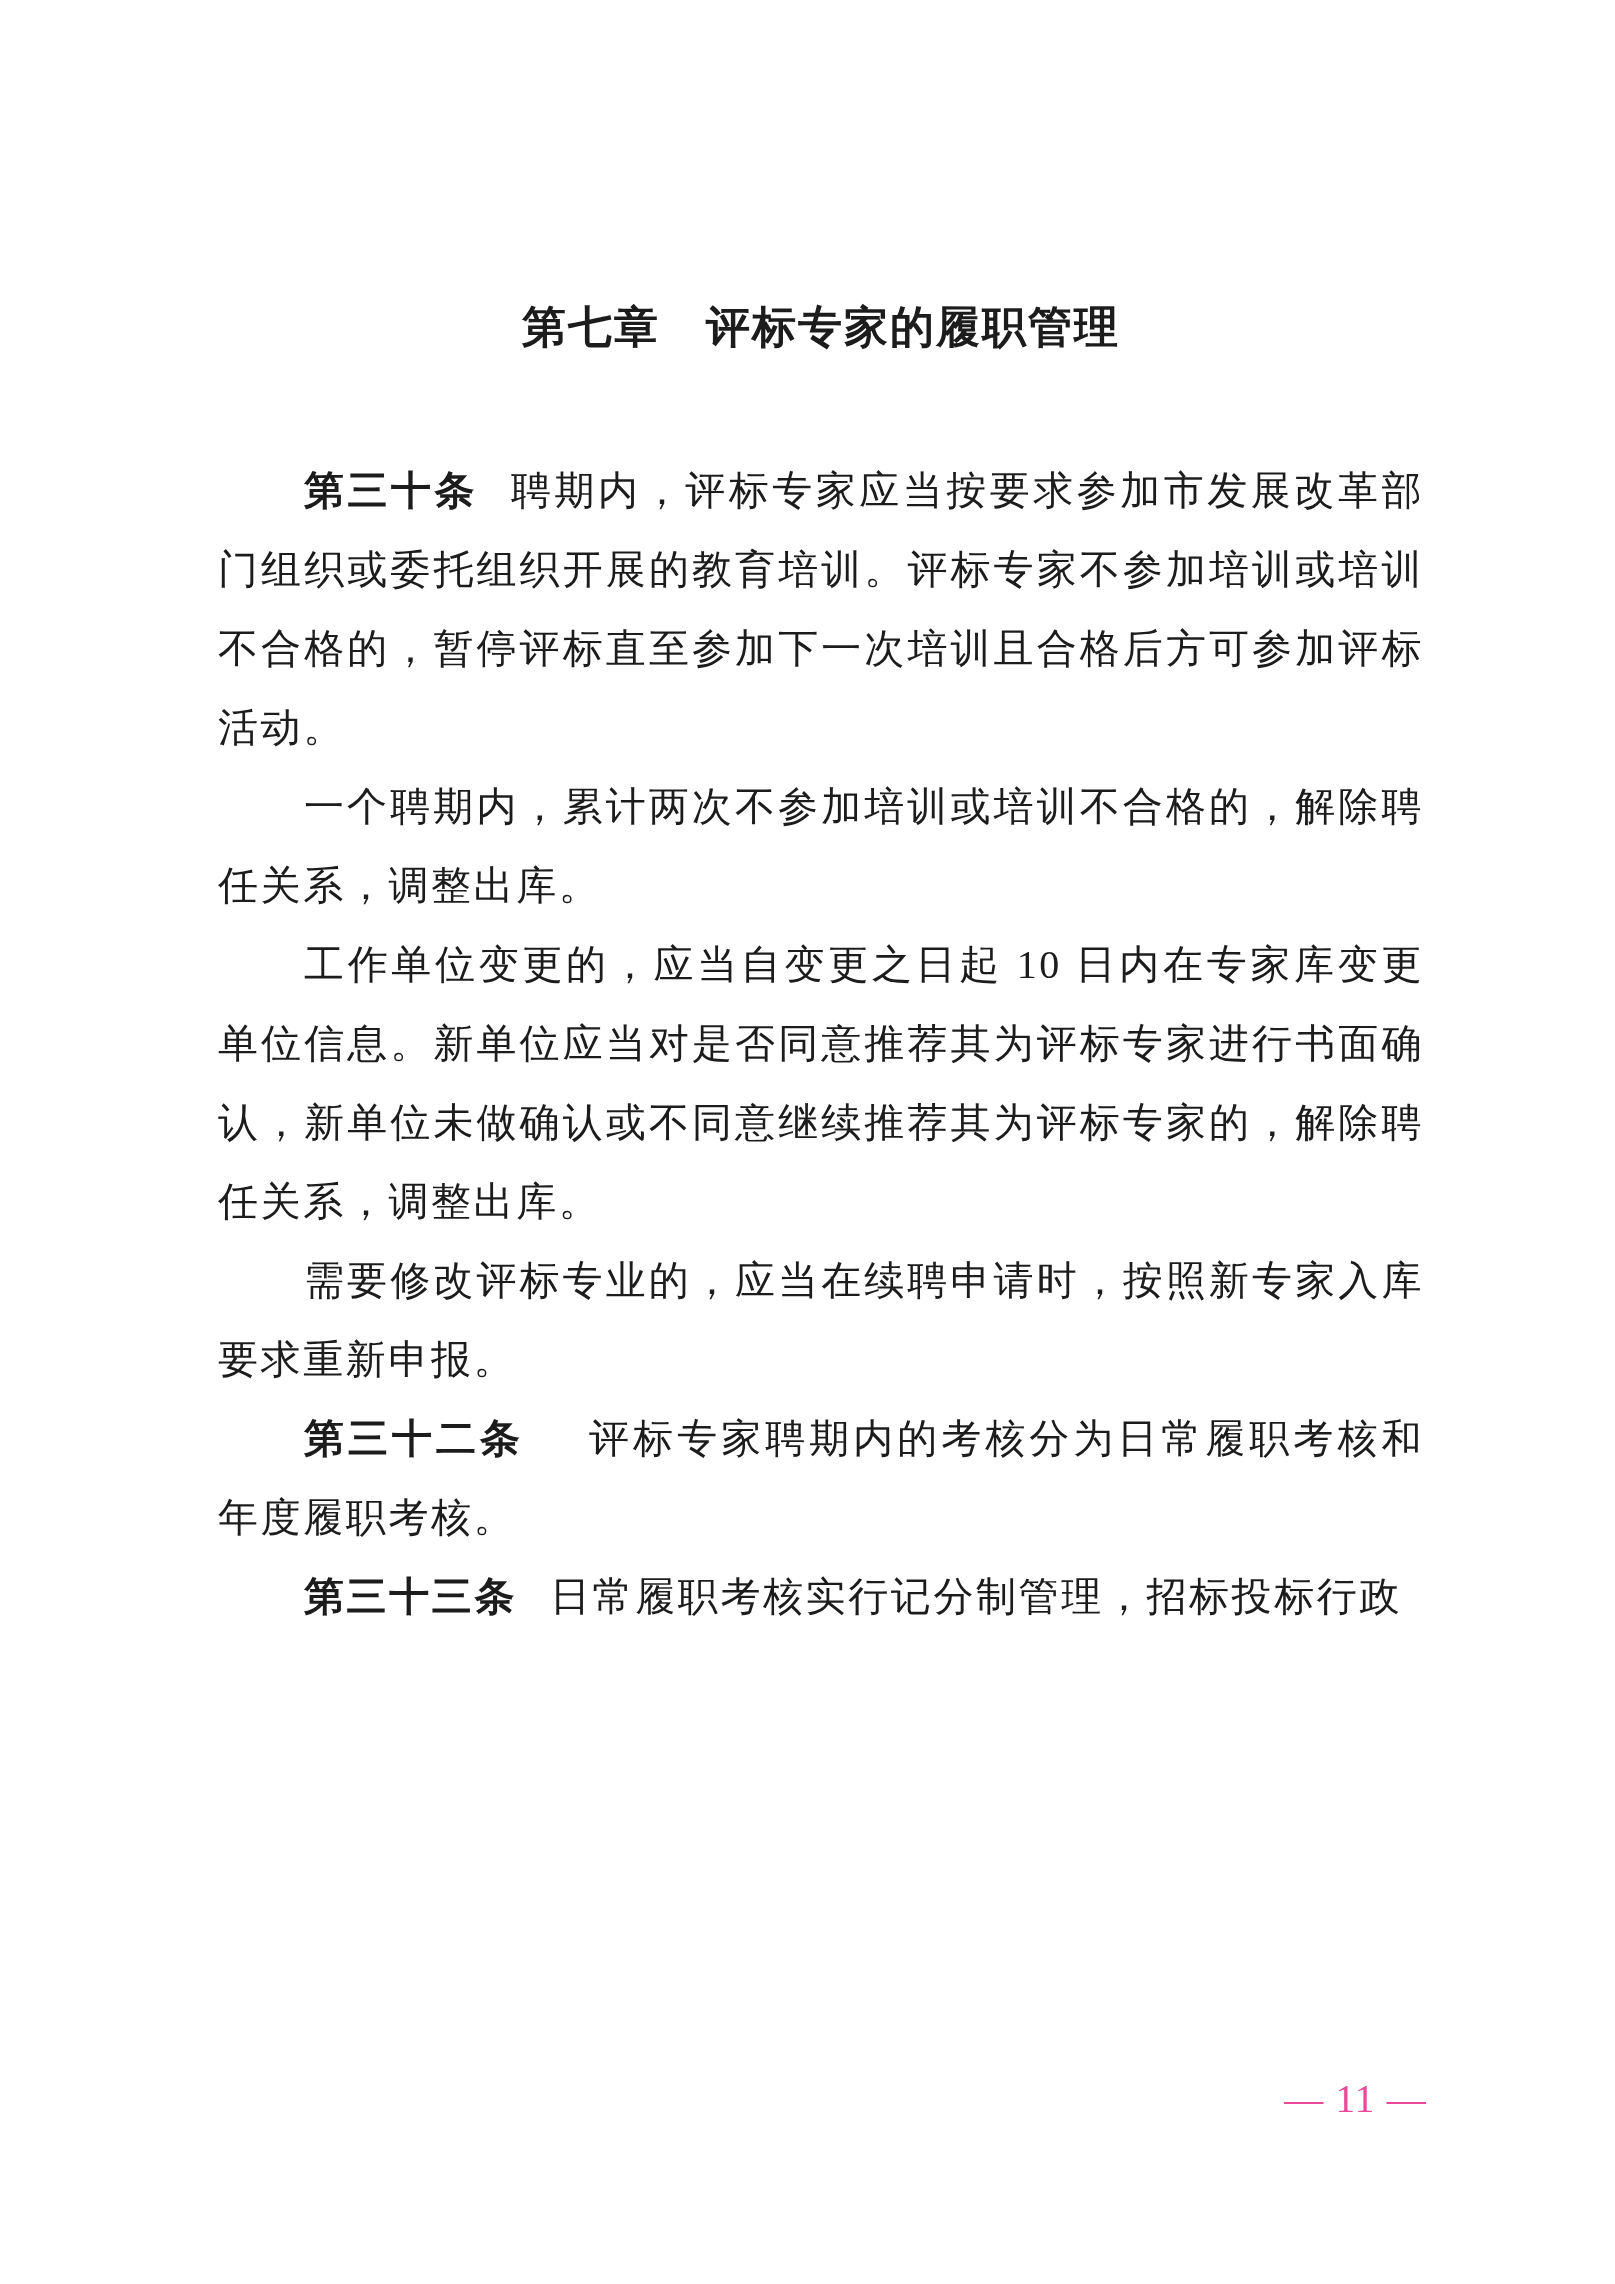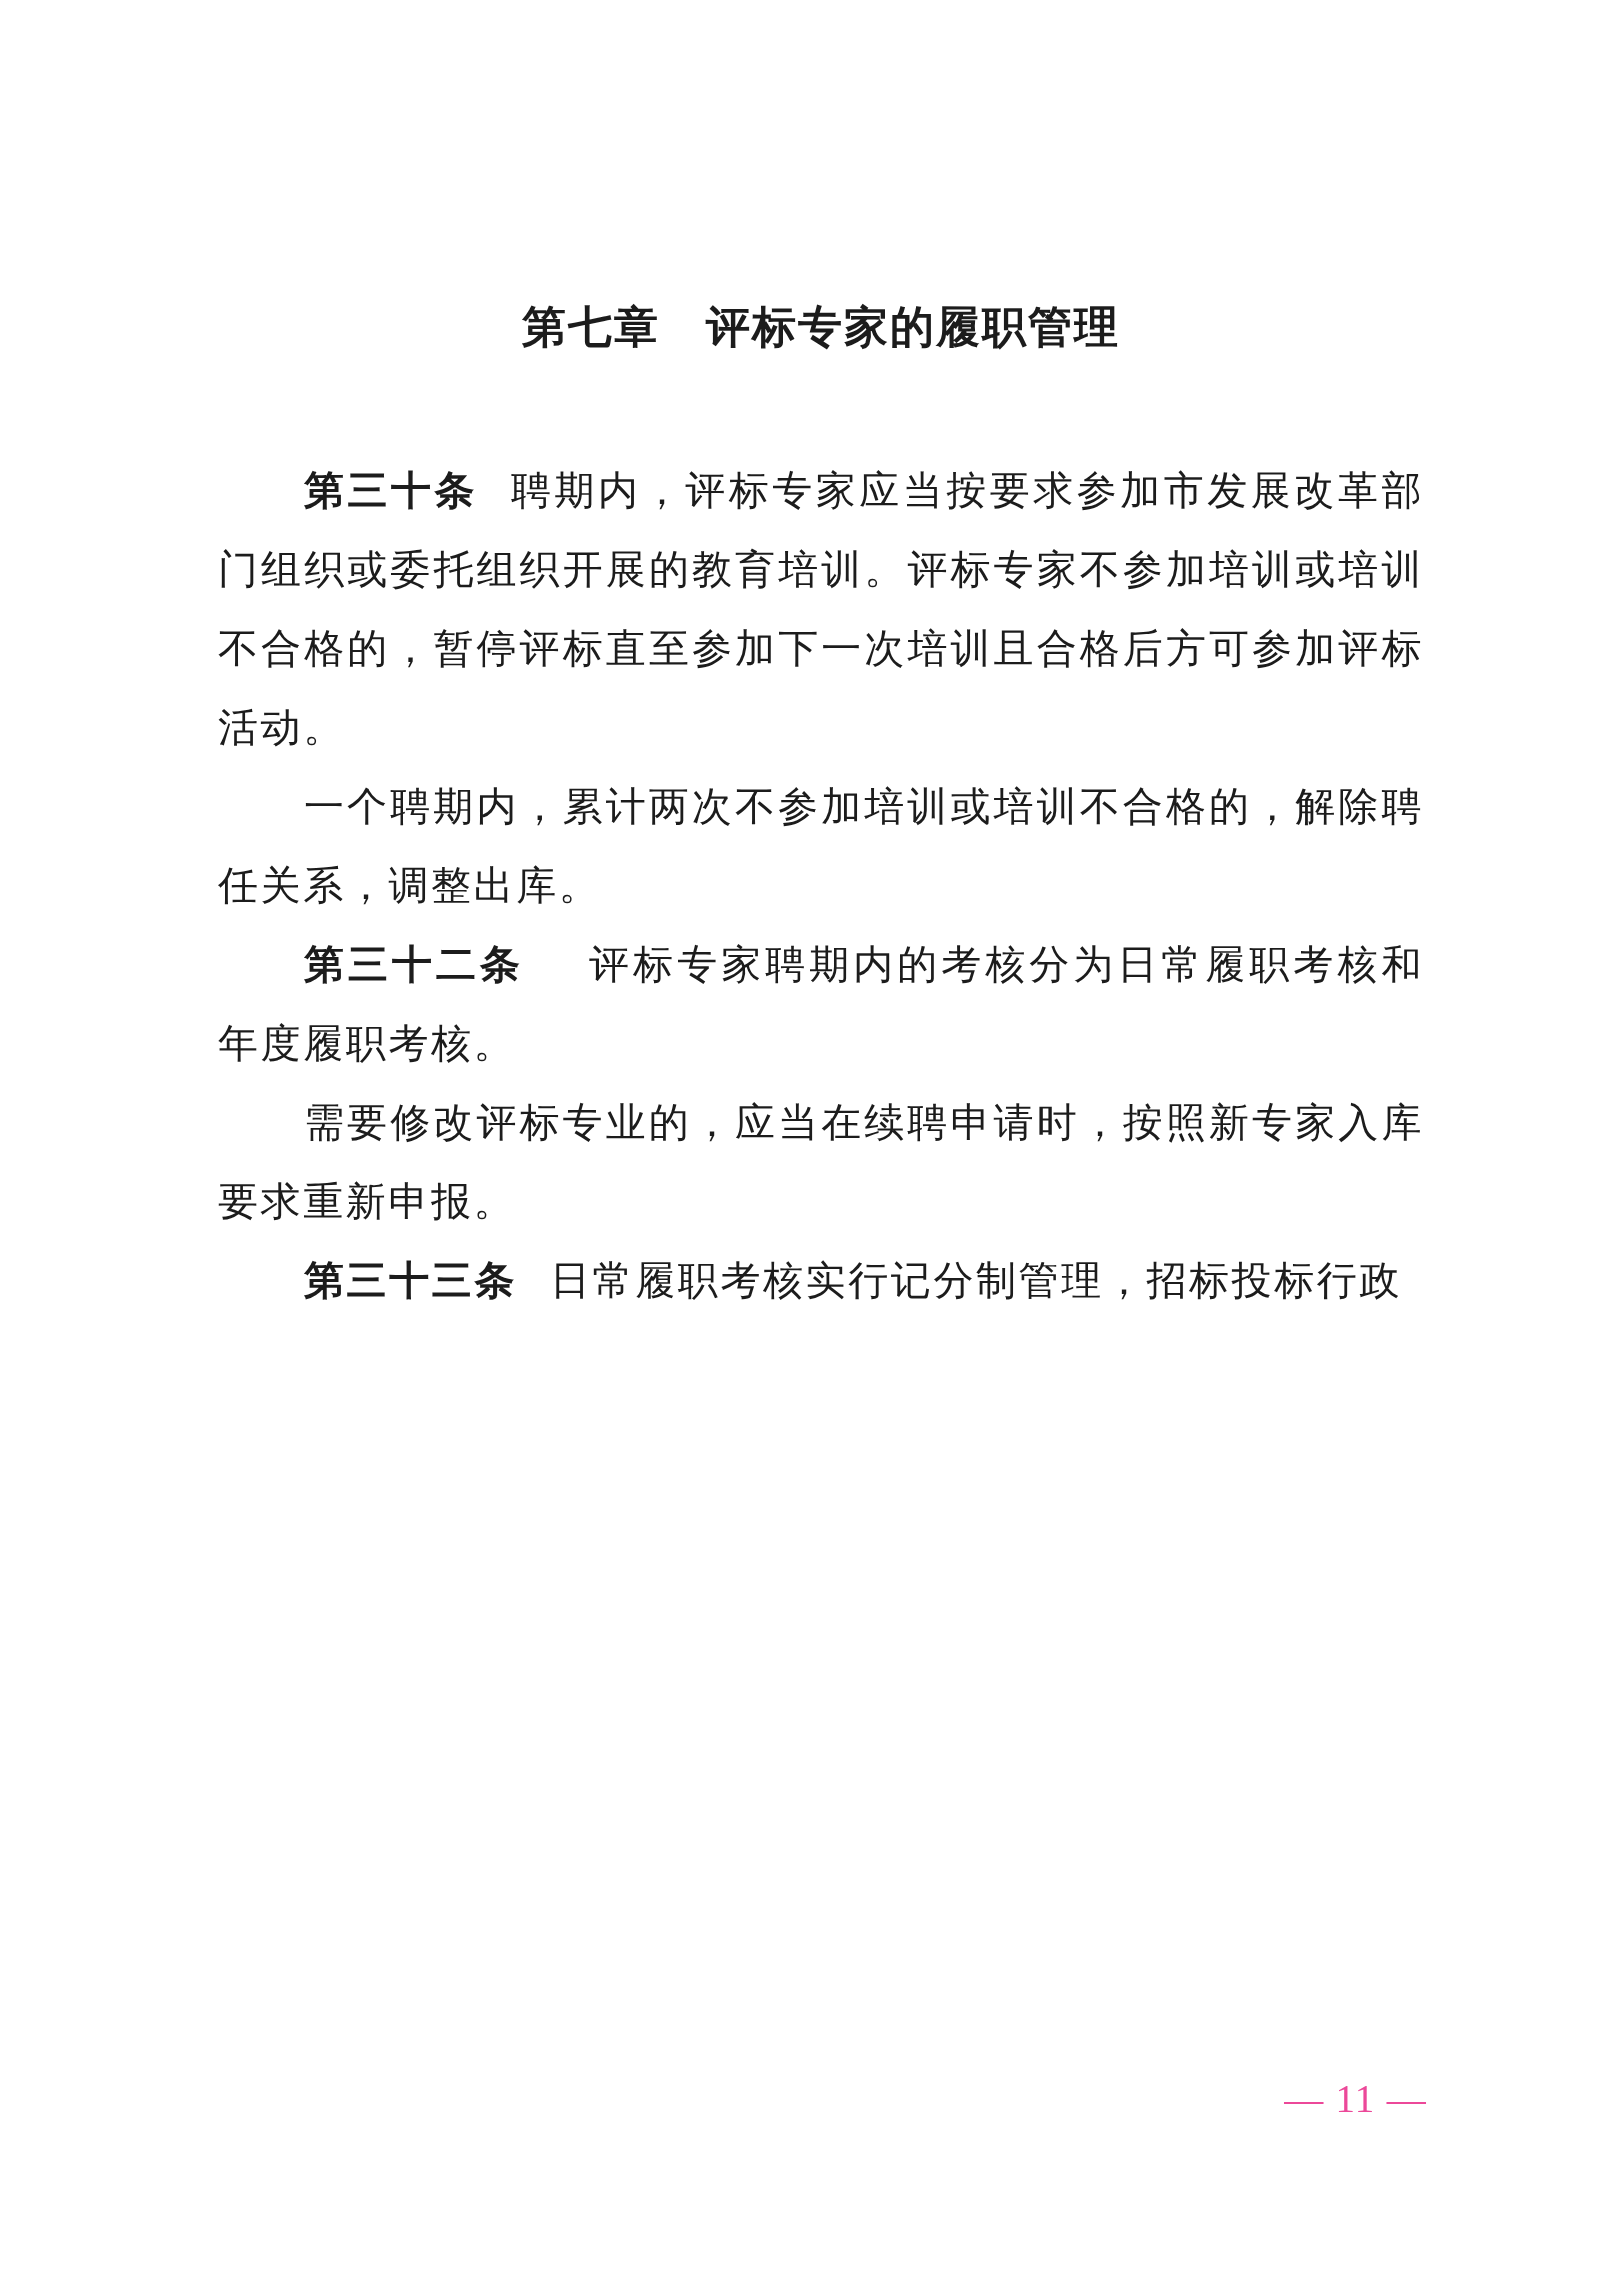--- a/index.html
+++ b/index.html
@@ -75,24 +75,25 @@
   <h1 class="doc-title">第七章　评标专家的履职管理</h1>
 
   <div class="doc-body">
 
 
     <p class="para"><b class="lead gap-sm">第三十条</b><span>聘期内，评标专家应当按要求参加市发展改革部门组织或委托组织开展的教育培训。评标专家不参加培训或培训不合格的，暂停评标直至参加下一次培训且合格后方可参加评标活动。</span></p>
 
     <p class="para"><span>一个聘期内，累计两次不参加培训或培训不合格的，解除聘任关系，调整出库。</span></p>
 
 
+    <p class="para"><span>工作单位变更的，应当自变更之日起 10 日内在专家库变更单位信息。新单位应当对是否同意推荐其为评标专家进行书面确认，新单位未做确认或不同意继续推荐其为评标专家的，解除聘任关系，调整出库。</span></p>
+
+    <p class="para"><span>需要修改评标专业的，应当在续聘申请时，按照新专家入库要求重新申报。</span></p>
 
     <p class="para"><b class="lead gap-lg">第三十二条</b><span>评标专家聘期内的考核分为日常履职考核和年度履职考核。</span></p>
-
-    <p class="para"><span>需要修改评标专业的，应当在续聘申请时，按照新专家入库要求重新申报。</span></p>
 
     <p class="para"><b class="lead gap-sm">第三十三条</b><span>日常履职考核实行记分制管理，招标投标行政</span></p>
 
   </div>
 
   <div class="page-footer"><span>— 11 —</span></div>
 
 </div>
 
 

